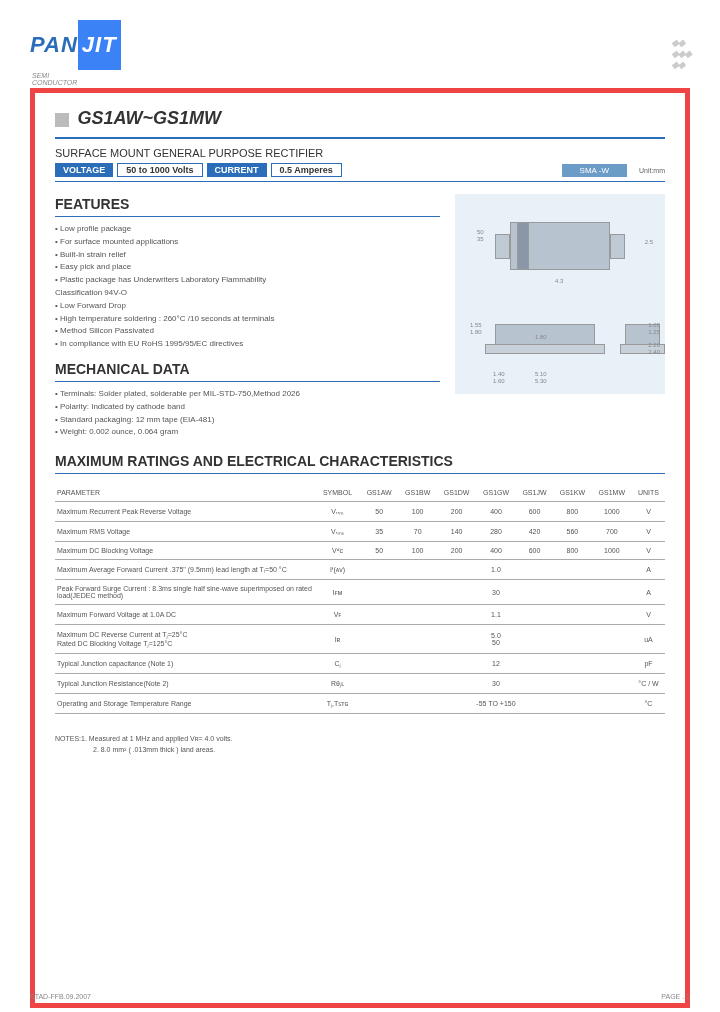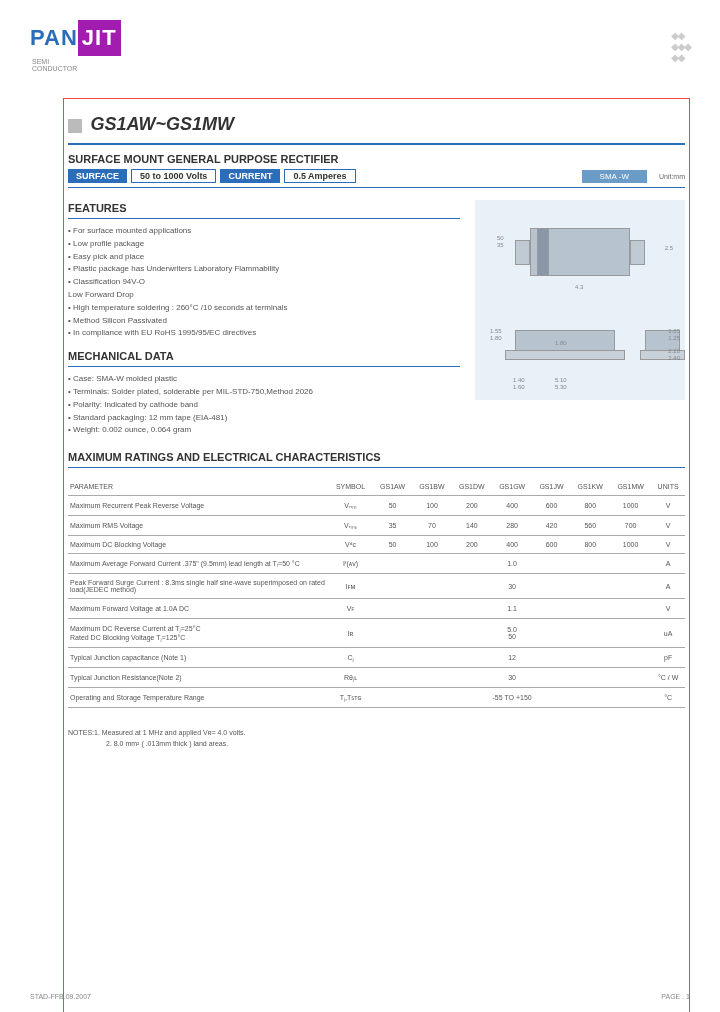--- a/index.html
+++ b/index.html
@@ -1,36 +1,36 @@
 <!DOCTYPE html>
 <html><head>
 <meta charset="utf-8">
 <style>
 * { margin: 0; padding: 0; box-sizing: border-box; }
 body { font-family: Arial, sans-serif; background: #fff; width: 720px; height: 1012px; position: relative; overflow: hidden; }
 .page { width: 720px; height: 1012px; padding: 20px 30px; position: relative; }
-.header { display: flex; justify-content: space-between; align-items: center; margin-bottom: 26px; }
+.header { display: flex; justify-content: space-between; align-items: center; margin-bottom: 2px; font-style: italic; }
 .logo { display: flex; align-items: baseline; }
 .logo-pan { color: #2b6db8; font-size: 22px; font-weight: bold; letter-spacing: 1px; }
-.logo-jit { background: #a21caf; color: #fff; font-size: 22px; font-weight: bold; padding: 5px 4px; letter-spacing: 1px; }
+.logo-jit { background: #3b82f6; color: #fff; font-size: 22px; font-weight: bold; padding: 12px 4px; letter-spacing: 1px; }
 .sub-logo { font-size: 7px; color: #888; margin-top: 2px; margin-left: 2px; }
 .dots { color: #ccc; font-size: 10px; letter-spacing: -2px; }
-.content-box { border: 1px solid #ef4444; padding: 15px 4px; min-height: 920px; position: relative; margin-left: 33px; }
+.content-box { border: 5px solid #ef4444; padding: 15px 20px; min-height: 920px; position: relative; }
 .title-block { margin-bottom: 8px; }
 .title-block .gray-sq { display: inline-block; width: 14px; height: 14px; background: #bbb; vertical-align: middle; margin-right: 4px; }
 .title { font-size: 18px; font-weight: bold; color: #333; font-style: italic; display: inline; }
 .hr-blue { height: 2px; background: #2b6db8; margin: 6px 0; }
 .hr-thin { height: 1px; background: #2b6db8; margin: 4px 0; }
-.subtitle { font-size: 11px; font-weight: bold; color: #333; margin-top: 8px; }
+.subtitle { font-size: 11px; font-weight: normal; color: #333; margin-top: 8px; }
 .spec-row { display: flex; gap: 4px; margin-top: 4px; align-items: center; font-size: 9px; }
 .tag-blue { background: #2b6db8; color: #fff; padding: 2px 8px; font-weight: bold; }
 .tag-white { border: 1px solid #2b6db8; color: #333; padding: 1px 8px; font-weight: bold; }
 .pkg-tag { margin-left: auto; background: #6b9cc8; color: #fff; padding: 2px 18px; font-size: 8px; }
 .unit-label { font-size: 7px; color: #666; margin-left: 8px; }
-.section-title { font-size: 11px; font-weight: bold; color: #333; margin-top: 10px; }
+.section-title { font-size: 14px; font-weight: bold; color: #333; margin-top: 10px; }
 .features { font-size: 8px; color: #555; margin-top: 6px; line-height: 1.6; }
 .features li { list-style: none; }
 .features li::before { content: "• "; }
 .main-flex { display: flex; gap: 15px; }
 .left-col { flex: 1; }
 .right-col { width: 210px; }
 .diagram { background: #e8f0f8; height: 200px; margin-top: 8px; position: relative; font-size: 6px; color: #888; }
 .diag-top { position: absolute; top: 20px; left: 40px; right: 30px; height: 60px; }
 .diag-rect { position: absolute; background: #c0cad5; border: 1px solid #999; }
 .diag-bot { position: absolute; bottom: 20px; left: 20px; right: 10px; height: 70px; }
@@ -63,49 +63,49 @@
 
   <div class="content-box">
     <div class="title-block">
       <span class="gray-sq"></span>
       <span class="title">GS1AW~GS1MW</span>
     </div>
     <div class="hr-blue"></div>
     <div class="subtitle">SURFACE MOUNT GENERAL PURPOSE RECTIFIER</div>
 
     <div class="spec-row">
-      <span class="tag-blue">SURFACE</span>
+      <span class="tag-blue">VOLTAGE</span>
       <span class="tag-white">50 to 1000 Volts</span>
       <span class="tag-blue">CURRENT</span>
       <span class="tag-white">0.5 Amperes</span>
       <span class="pkg-tag">SMA -W</span>
       <span class="unit-label">Unit:mm</span>
     </div>
     <div class="hr-thin"></div>
 
     <div class="main-flex">
       <div class="left-col">
         <div class="section-title">FEATURES</div>
         <div class="hr-thin"></div>
         <ul class="features" id="features-list">
+            <li>Low profile package</li>
             <li>For surface mounted applications</li>
-            <li>Low profile package</li>
+            <li>Built-in strain relief</li>
             <li>Easy pick and place</li>
             <li>Plastic package has Underwriters Laboratory Flammability</li>
             <li style="list-style: none;">Classification 94V-O</li>
             <li>Low Forward Drop</li>
             <li>High temperature soldering : 260°C /10 seconds at terminals</li>
             <li>Method Silicon Passivated</li>
             <li>In compliance with EU RoHS 1995/95/EC directives</li>
           </ul>
 
         <div class="section-title">MECHANICAL DATA</div>
         <div class="hr-thin"></div>
         <ul class="features" id="mech-list">
-            <li>Case: SMA-W molded plastic</li>
             <li>Terminals: Solder plated, solderable per MIL-STD-750,Method 2026</li>
             <li>Polarity: Indicated by cathode band</li>
             <li>Standard packaging: 12 mm tape (EIA-481)</li>
             <li>Weight: 0.002 ounce, 0.064 gram</li>
           </ul>
       </div>
 
       <div class="right-col">
         <div class="diagram">
           <div class="diag-top">

